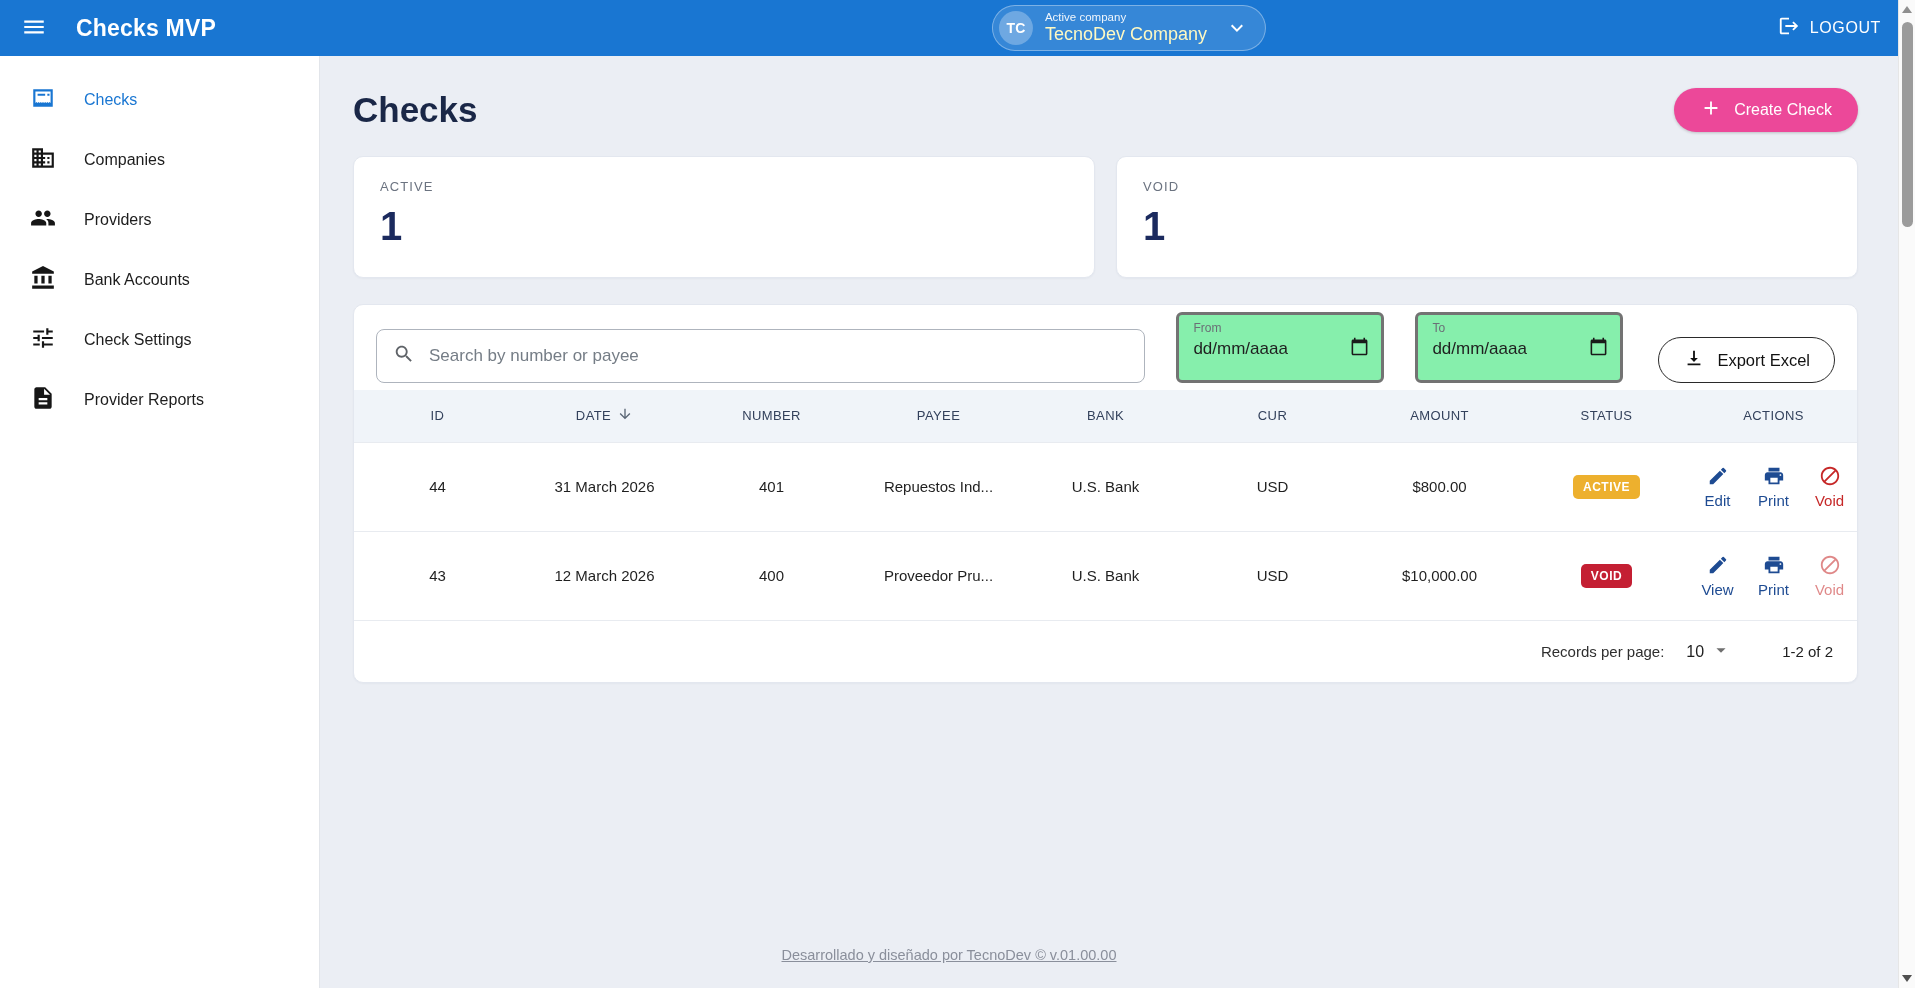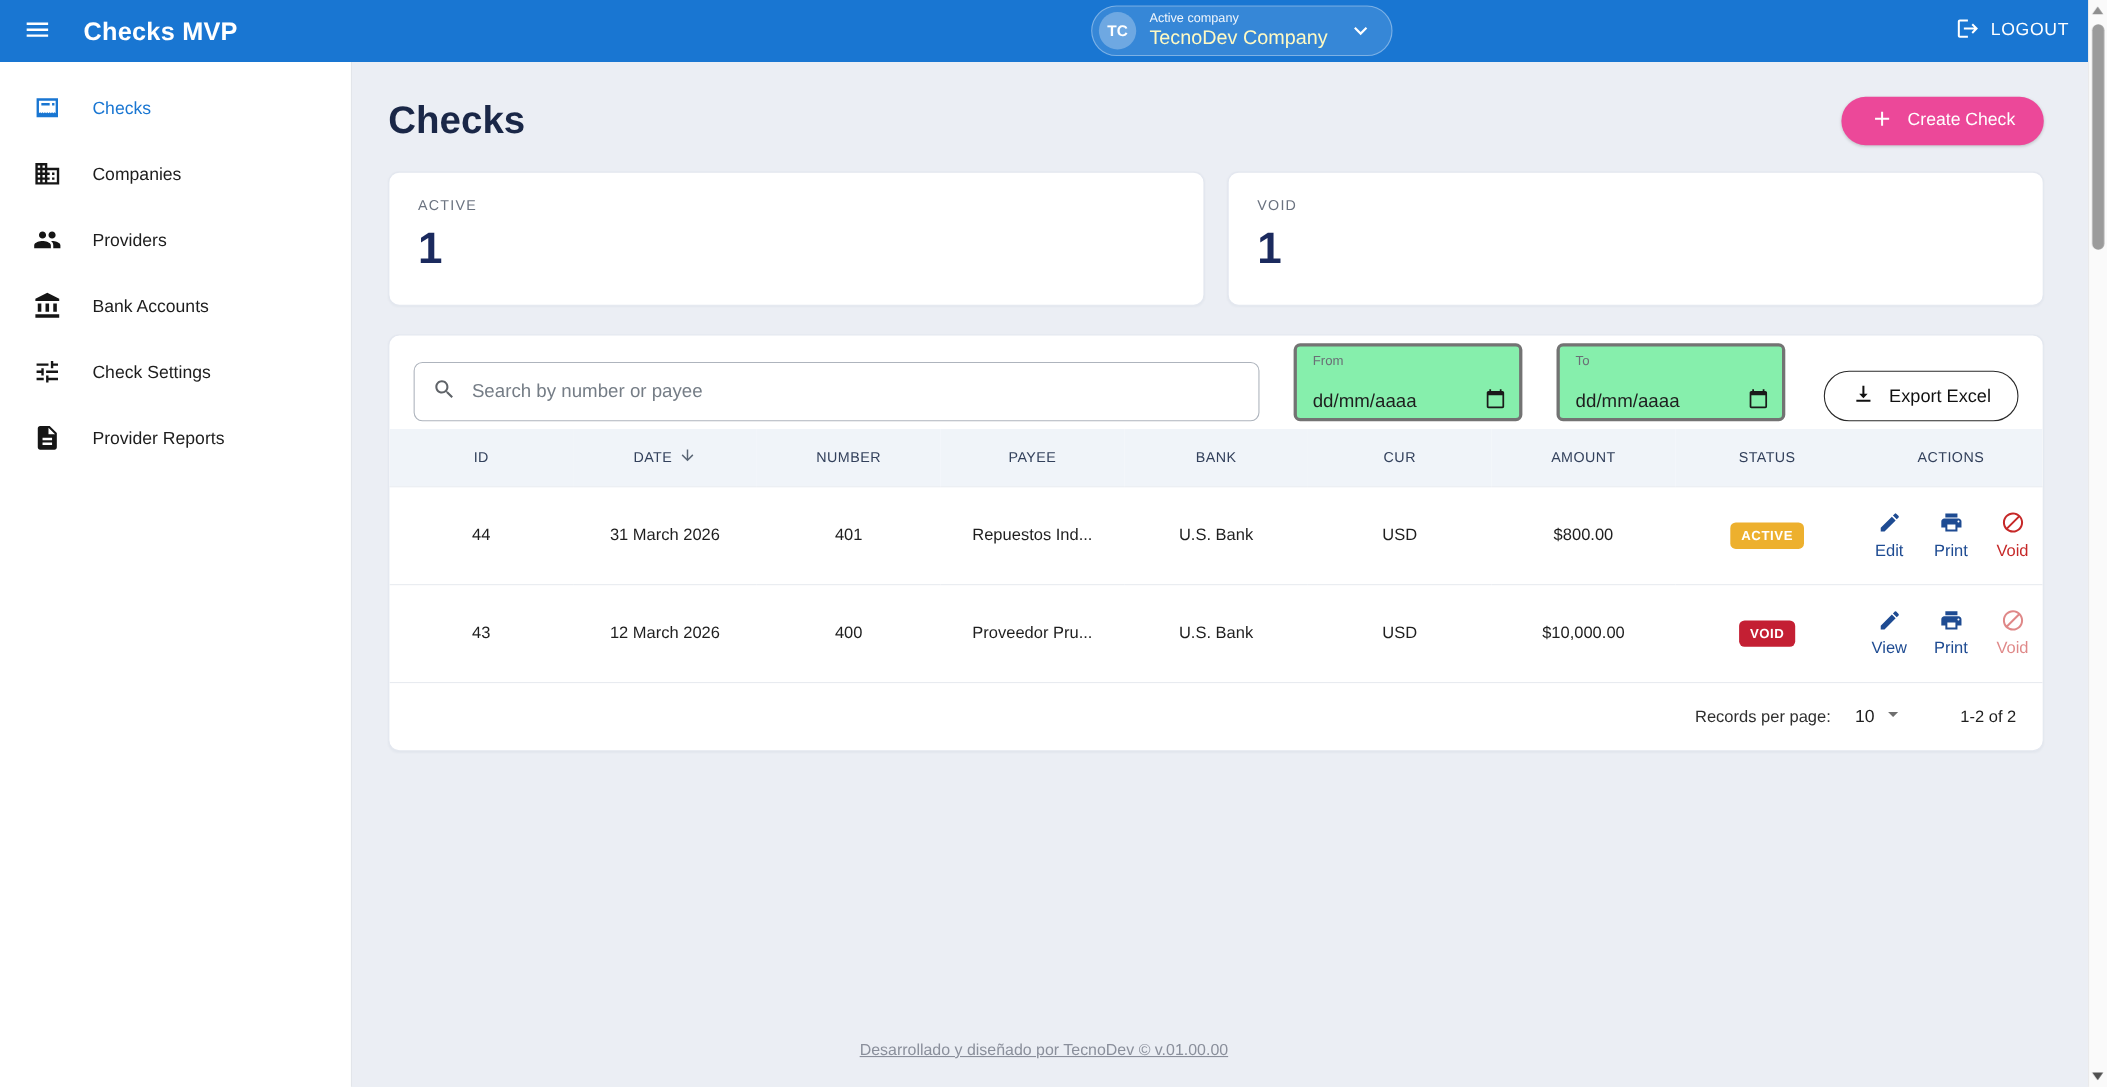--- a/index.html
+++ b/index.html
@@ -39,21 +39,21 @@
   .stat-value { font-size:40px; font-weight:bold; color:#1b2a5e; margin-top:10px; }
 
   .table-card { margin-top:26px; background:#fff; border:1px solid #e3e7ef; border-radius:10px; box-shadow:0 1px 2px rgba(20,40,80,.04); overflow:hidden; }
   .filters-row { display:flex; align-items:flex-end; gap:31px; padding:7px 22px; }
   .search-box { flex:1; height:54px; border:1px solid #aeb4bd; border-radius:8px; display:flex; align-items:center; padding:0 14px 0 16px; background:#fff; }
   .search-box svg { fill:#5f6368; flex:0 0 22px; }
   .search-box input { flex:1; border:none; outline:none; font-size:17px; margin-left:14px; font-family:inherit; color:#1f1f1f; background:transparent; }
   .search-box input::placeholder { color:#757d86; }
   .date-field { width:208px; height:71px; border:3px solid #737373; border-radius:6px; padding:6px 12px 0 14px; position:relative; cursor:text; background:#86efac; }
   .date-label { font-size:12px; color:#6a6f76; }
-  .date-value-row { display:flex; align-items:center; justify-content:space-between; margin-top:18px; }
+  .date-value-row { display:flex; align-items:center; justify-content:space-between; margin-top:2px; }
   .date-value { font-size:17px; color:#1f1f1f; }
   .date-value-row svg { fill:#1a1a1a; }
   .export-btn { height:46px; border:1.5px solid #2a2a2a; border-radius:24px; background:#fff; display:flex; align-items:center; gap:12px; padding:0 24px; font-size:16.5px; color:#111; font-family:inherit; cursor:pointer; margin-left:4px; }
   .export-btn svg { fill:#111; }
 
   table.checks { width:100%; border-collapse:collapse; table-layout:fixed; }
   table.checks thead tr { background:#f0f4f9; }
   table.checks th { height:52px; font-size:13px; font-weight:normal; letter-spacing:.4px; color:#33415c; text-align:center; }
   table.checks th .th-inner { display:inline-flex; align-items:center; gap:6px; }
   table.checks th svg { fill:#5a6675; }

